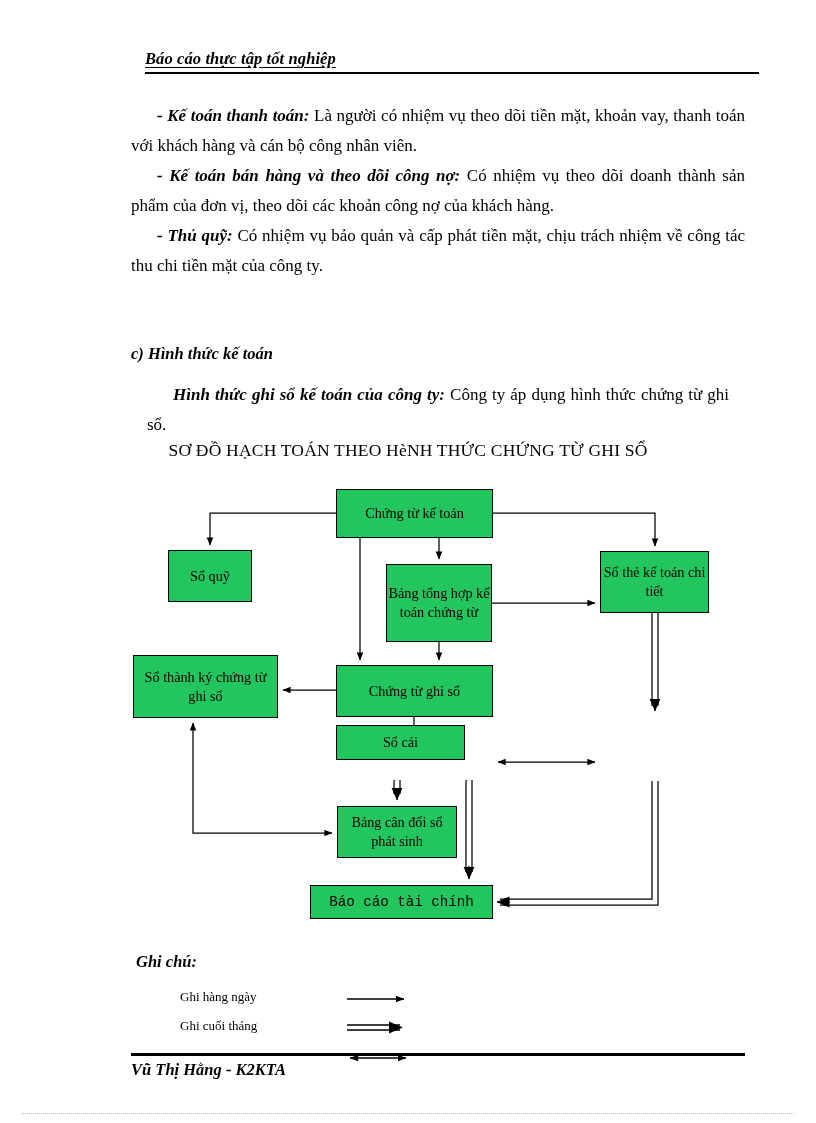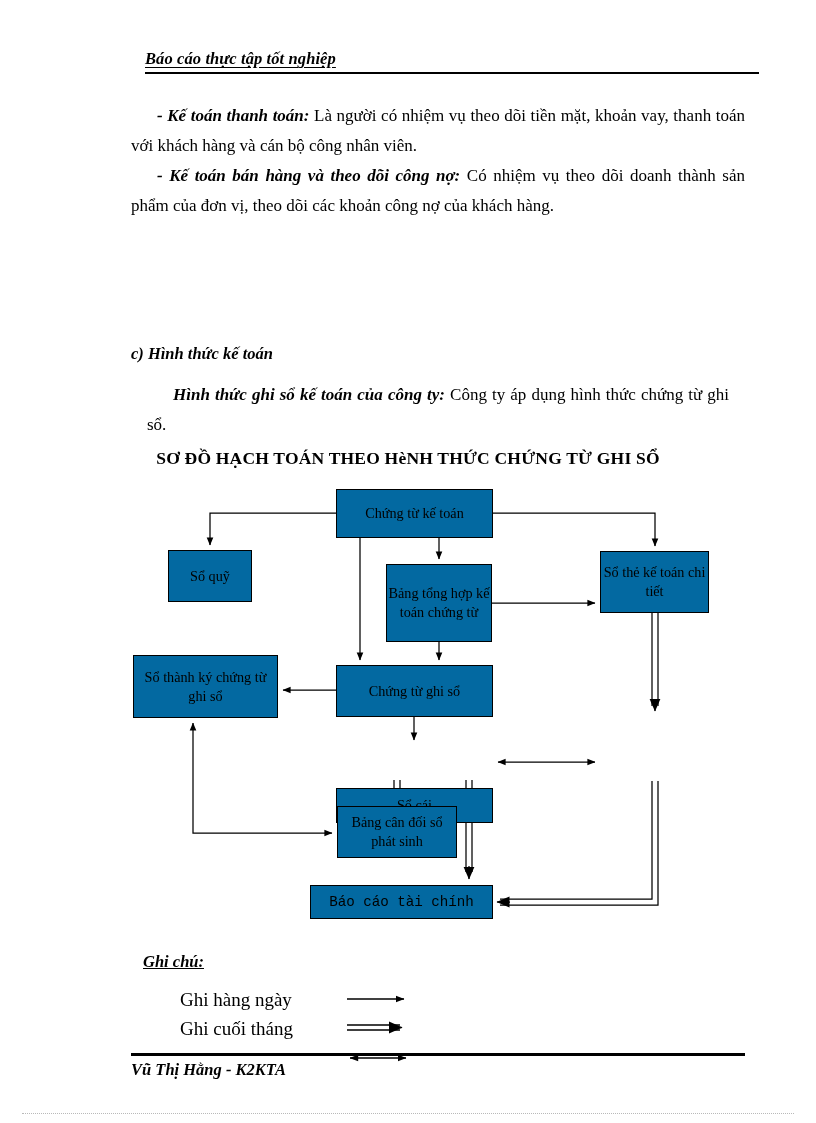--- a/index.html
+++ b/index.html
@@ -89,67 +89,65 @@
     font-weight: bold;
     font-style: italic;
   }
 
   .diagram-title {
     position: absolute;
     left: 0;
     top: 440px;
     width: 816px;
     text-align: center;
-    font-weight: bold;
+    font-weight: normal;
     font-size: 17.5px;
     letter-spacing: 0.2px;
-    margin-top: 8px;
   }
 
   
   .chart {
     position: absolute;
     left: 0;
     top: 0;
     width: 816px;
     height: 1123px;
     pointer-events: none;
   }
   .chart svg { display: block; }
 
   .fbox {
     position: absolute;
     box-sizing: border-box;
     border: 1.3px solid #000;
-    background: #0369a1;
+    background: #22c55e;
     display: flex;
     align-items: center;
     justify-content: center;
     text-align: center;
     font-size: 14.2px;
     line-height: 19px;
     font-family: "Liberation Serif", "DejaVu Serif", serif;
   }
 
   
   .legend {
     position: absolute;
-    left: 143px;
+    left: 136px;
     top: 952px;
     width: 500px;
-    text-decoration: underline;
   }
   .legend-title {
     font-weight: bold;
     font-style: italic;
     font-size: 16.5px;
   }
   .legend-row {
     position: absolute;
-    font-size: 19px;
+    font-size: 13px;
     white-space: nowrap;
   }
 
   
   .footer-rule {
     position: absolute;
     left: 131px;
     top: 1053px;
     width: 614px;
     border-top: 2.2px solid #000;
@@ -183,20 +181,23 @@
     <div class="header-rule"></div>
   </div>
 
   <div class="body-block">
     <p class="para">
       <span class="lead">- Kế toán thanh toán:</span><span> Là người có nhiệm vụ theo dõi tiền mặt, khoản vay, thanh toán với khách hàng và cán bộ công nhân viên.</span>
     </p>
     <p class="para">
       <span class="lead">- Kế toán bán hàng và theo dõi công nợ:</span><span> Có nhiệm vụ theo dõi doanh thành sản phẩm của đơn vị, theo dõi các khoản công nợ của khách hàng.</span>
     </p>
+    <p class="para">
+      <span class="lead">- Thủ quỹ:</span><span> Có nhiệm vụ bảo quản và cấp phát tiền mặt, chịu trách nhiệm về công tác thu chi tiền mặt của công ty.</span>
+    </p>
   </div>
 
   <div class="section-c">
     <div class="sec-heading">c) Hình thức kế toán</div>
     <p class="sec-para">
       <span class="lead">Hình thức ghi sổ kế toán của công ty:</span><span> Công ty áp dụng hình thức chứng từ ghi sổ.</span>
     </p>
   </div>
 
   <div class="diagram-title">SƠ ĐỒ HẠCH TOÁN THEO HèNH THỨC CHỨNG TỪ GHI SỔ</div>
@@ -277,21 +278,21 @@
 
   <div class="fbox" style="left:133px; top:655px; width:145px; height:63px;">
     <span>Sổ thành ký chứng từ ghi sổ</span>
   </div>
 
   <div class="fbox" style="left:336px; top:665px; width:157px; height:52px;">
     <span>Chứng từ ghi sổ</span>
   </div>
 
 
-  <div class="fbox" style="left:336px; top:788px; width:157px; height:35px;">
+  <div class="fbox" style="left:336px; top:725px; width:129px; height:35px;">
     <span>Sổ cái</span>
   </div>
 
   <div class="fbox" style="left:337px; top:806px; width:120px; height:52px;">
     <span>Bảng cân đối sổ phát sinh</span>
   </div>
 
   <div class="fbox" style="left:310px; top:885px; width:183px; height:34px;font-family:Liberation Mono, monospace;">
     <span>Báo cáo tài chính</span>
   </div>

